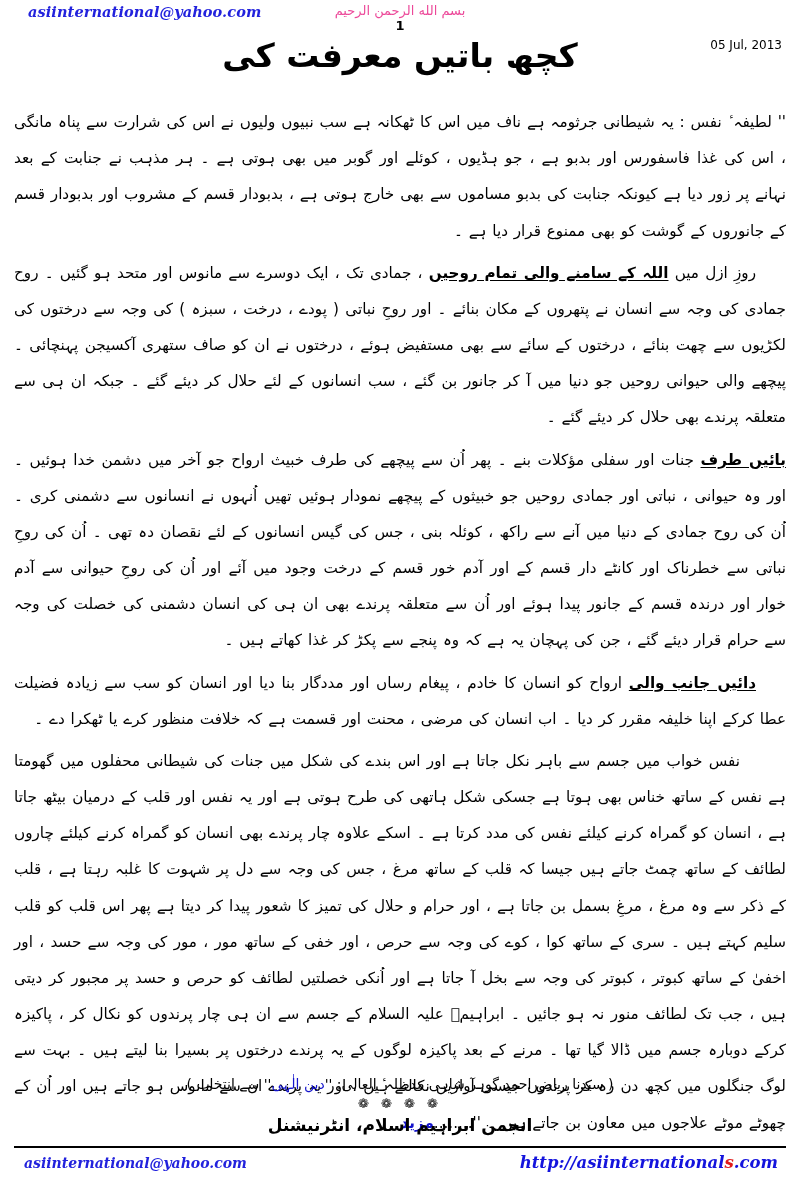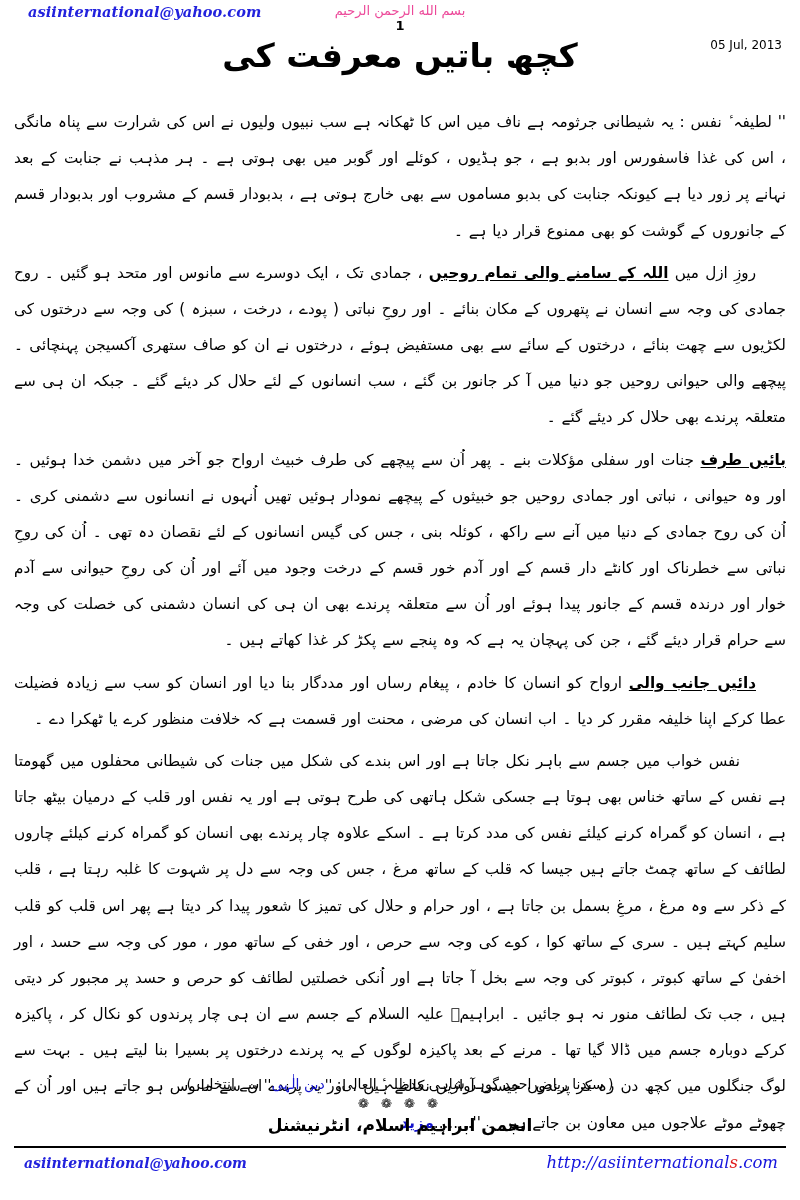--- a/index.html
+++ b/index.html
@@ -156,21 +156,21 @@
     font-size:14px;
     color:#2222dd;
     white-space:nowrap;
   }
   .footer-url{
     position:absolute;
     right:8px;top:5px;
     direction:ltr;
     font-family:"DejaVu Serif","Liberation Serif",serif;
     font-style:italic;
-    font-weight:normal;
+    font-weight:bold;
     font-size:16.5px;
     color:#1414dd;
     white-space:nowrap;
   }
   .footer-url .red{ color:#e01b1b; }
 </style>
 </head>
 <body>
 
 <div class="page">

